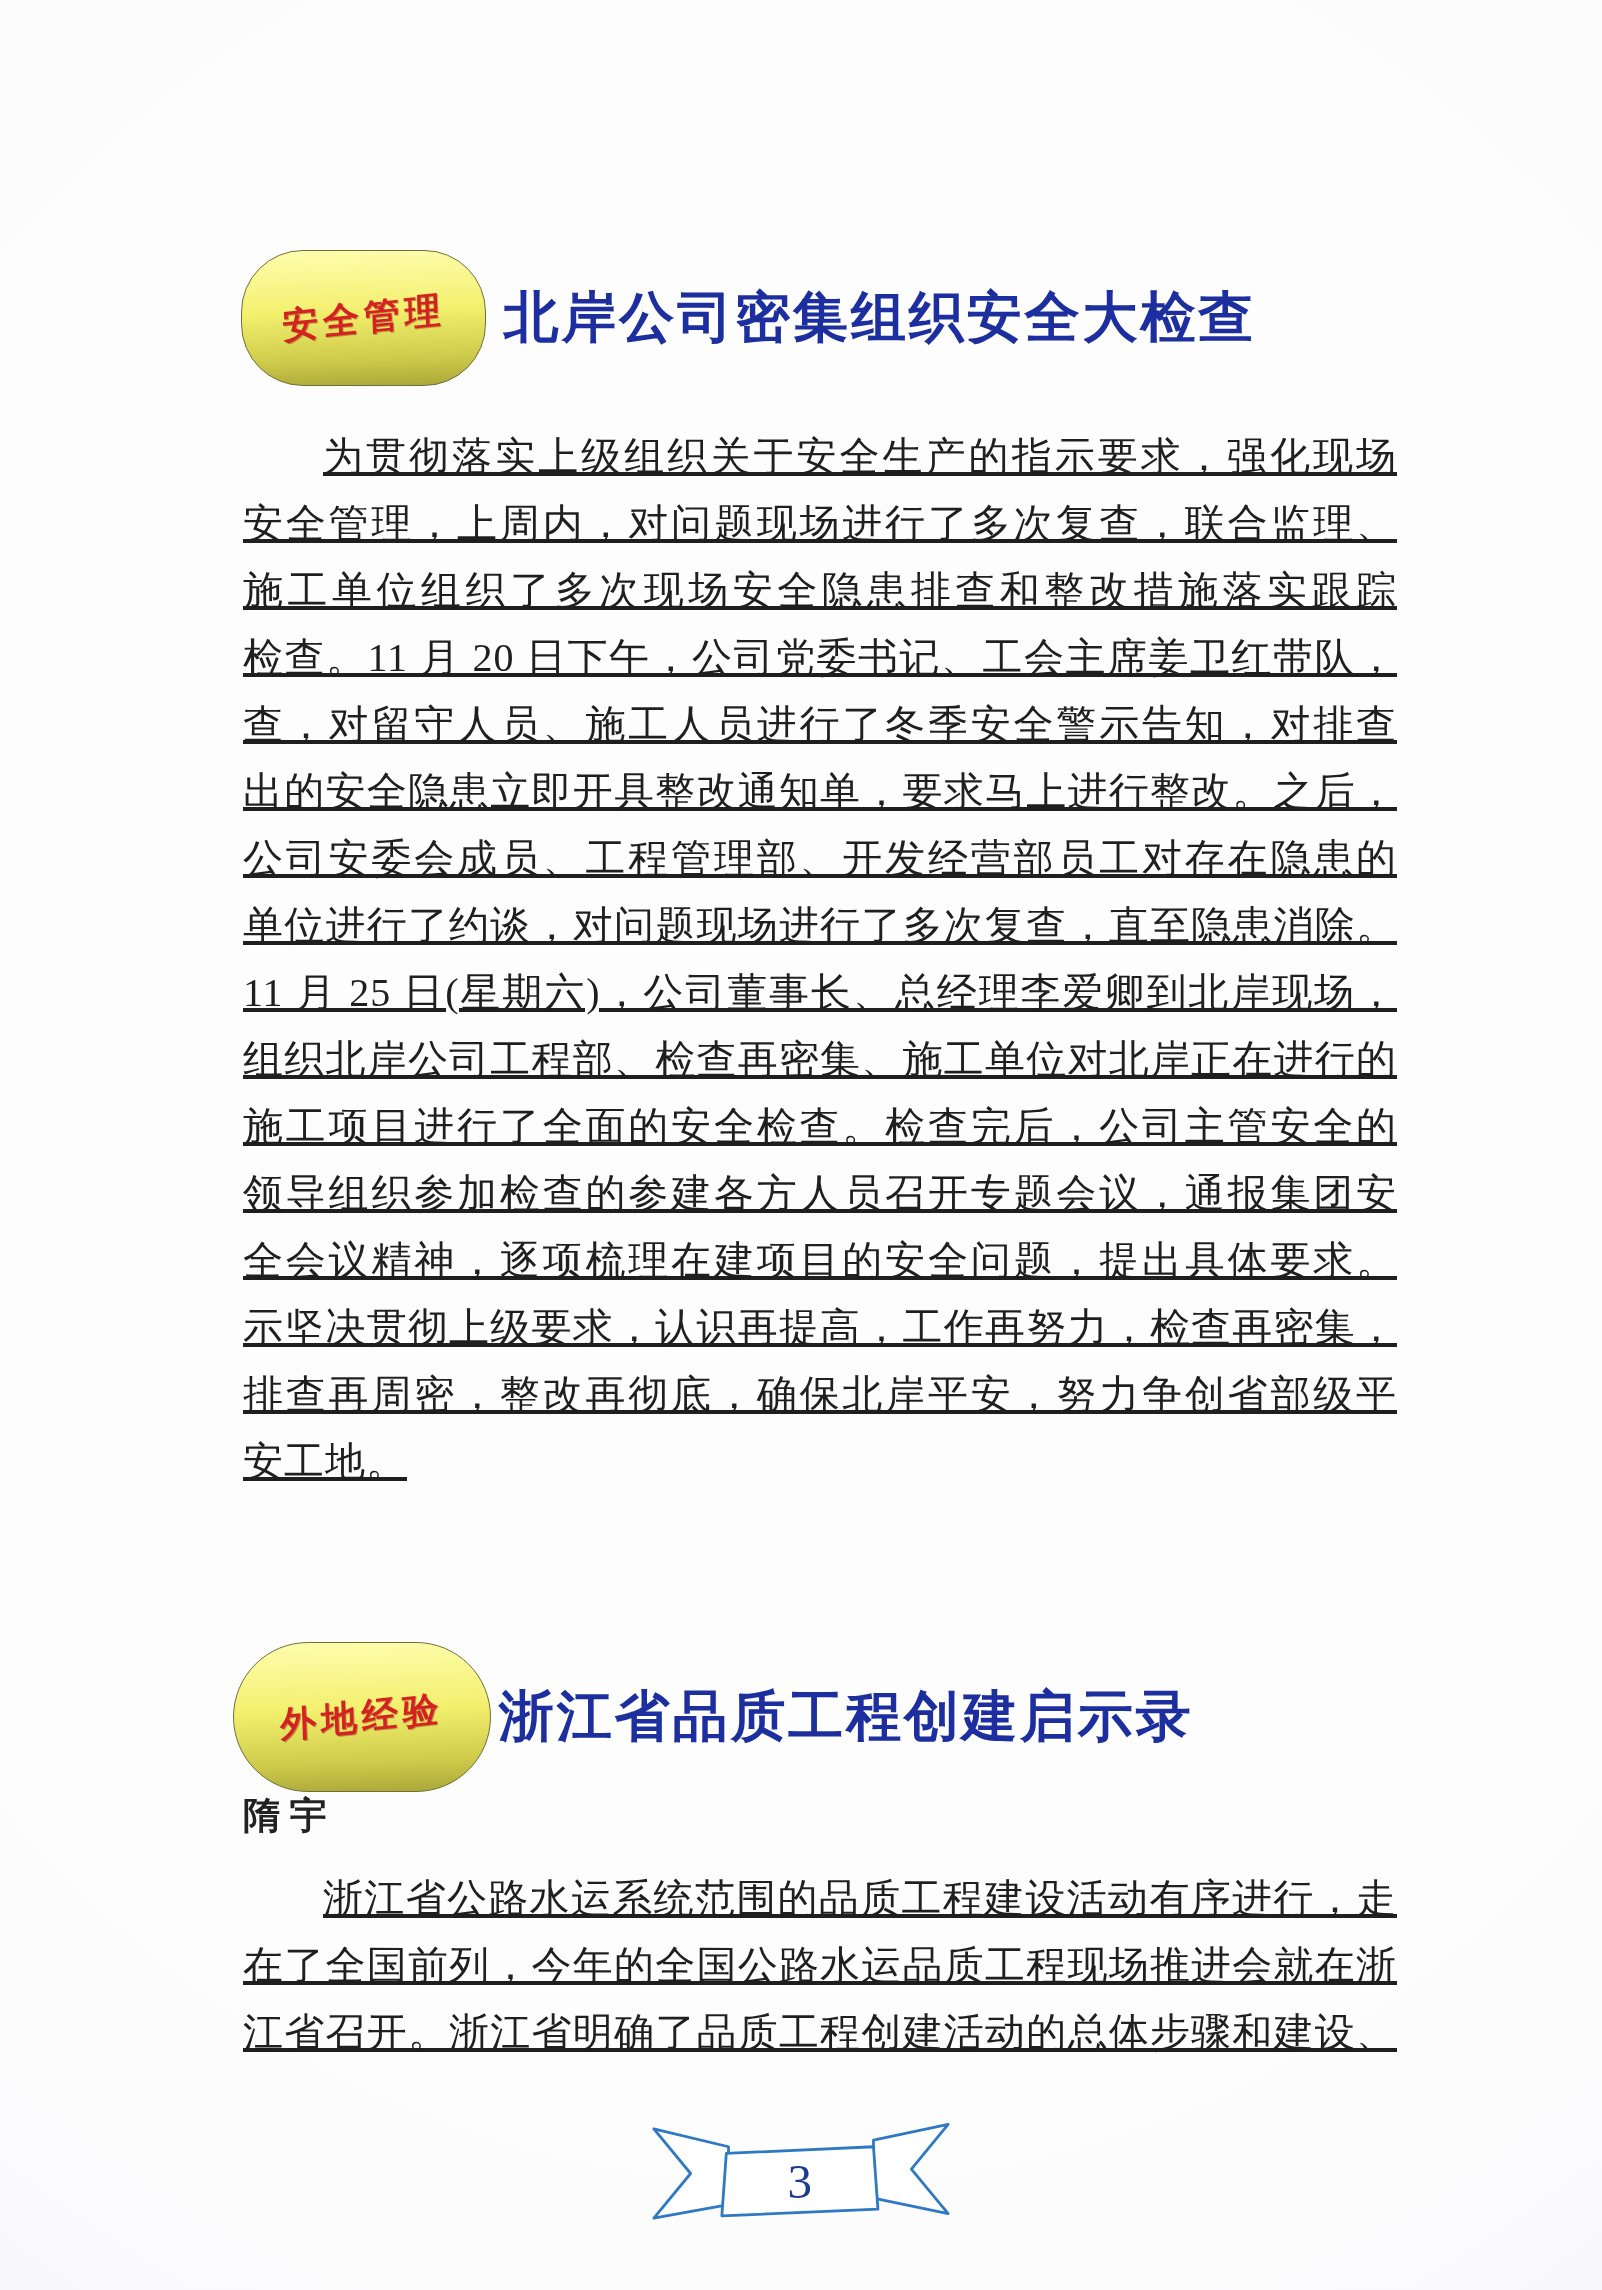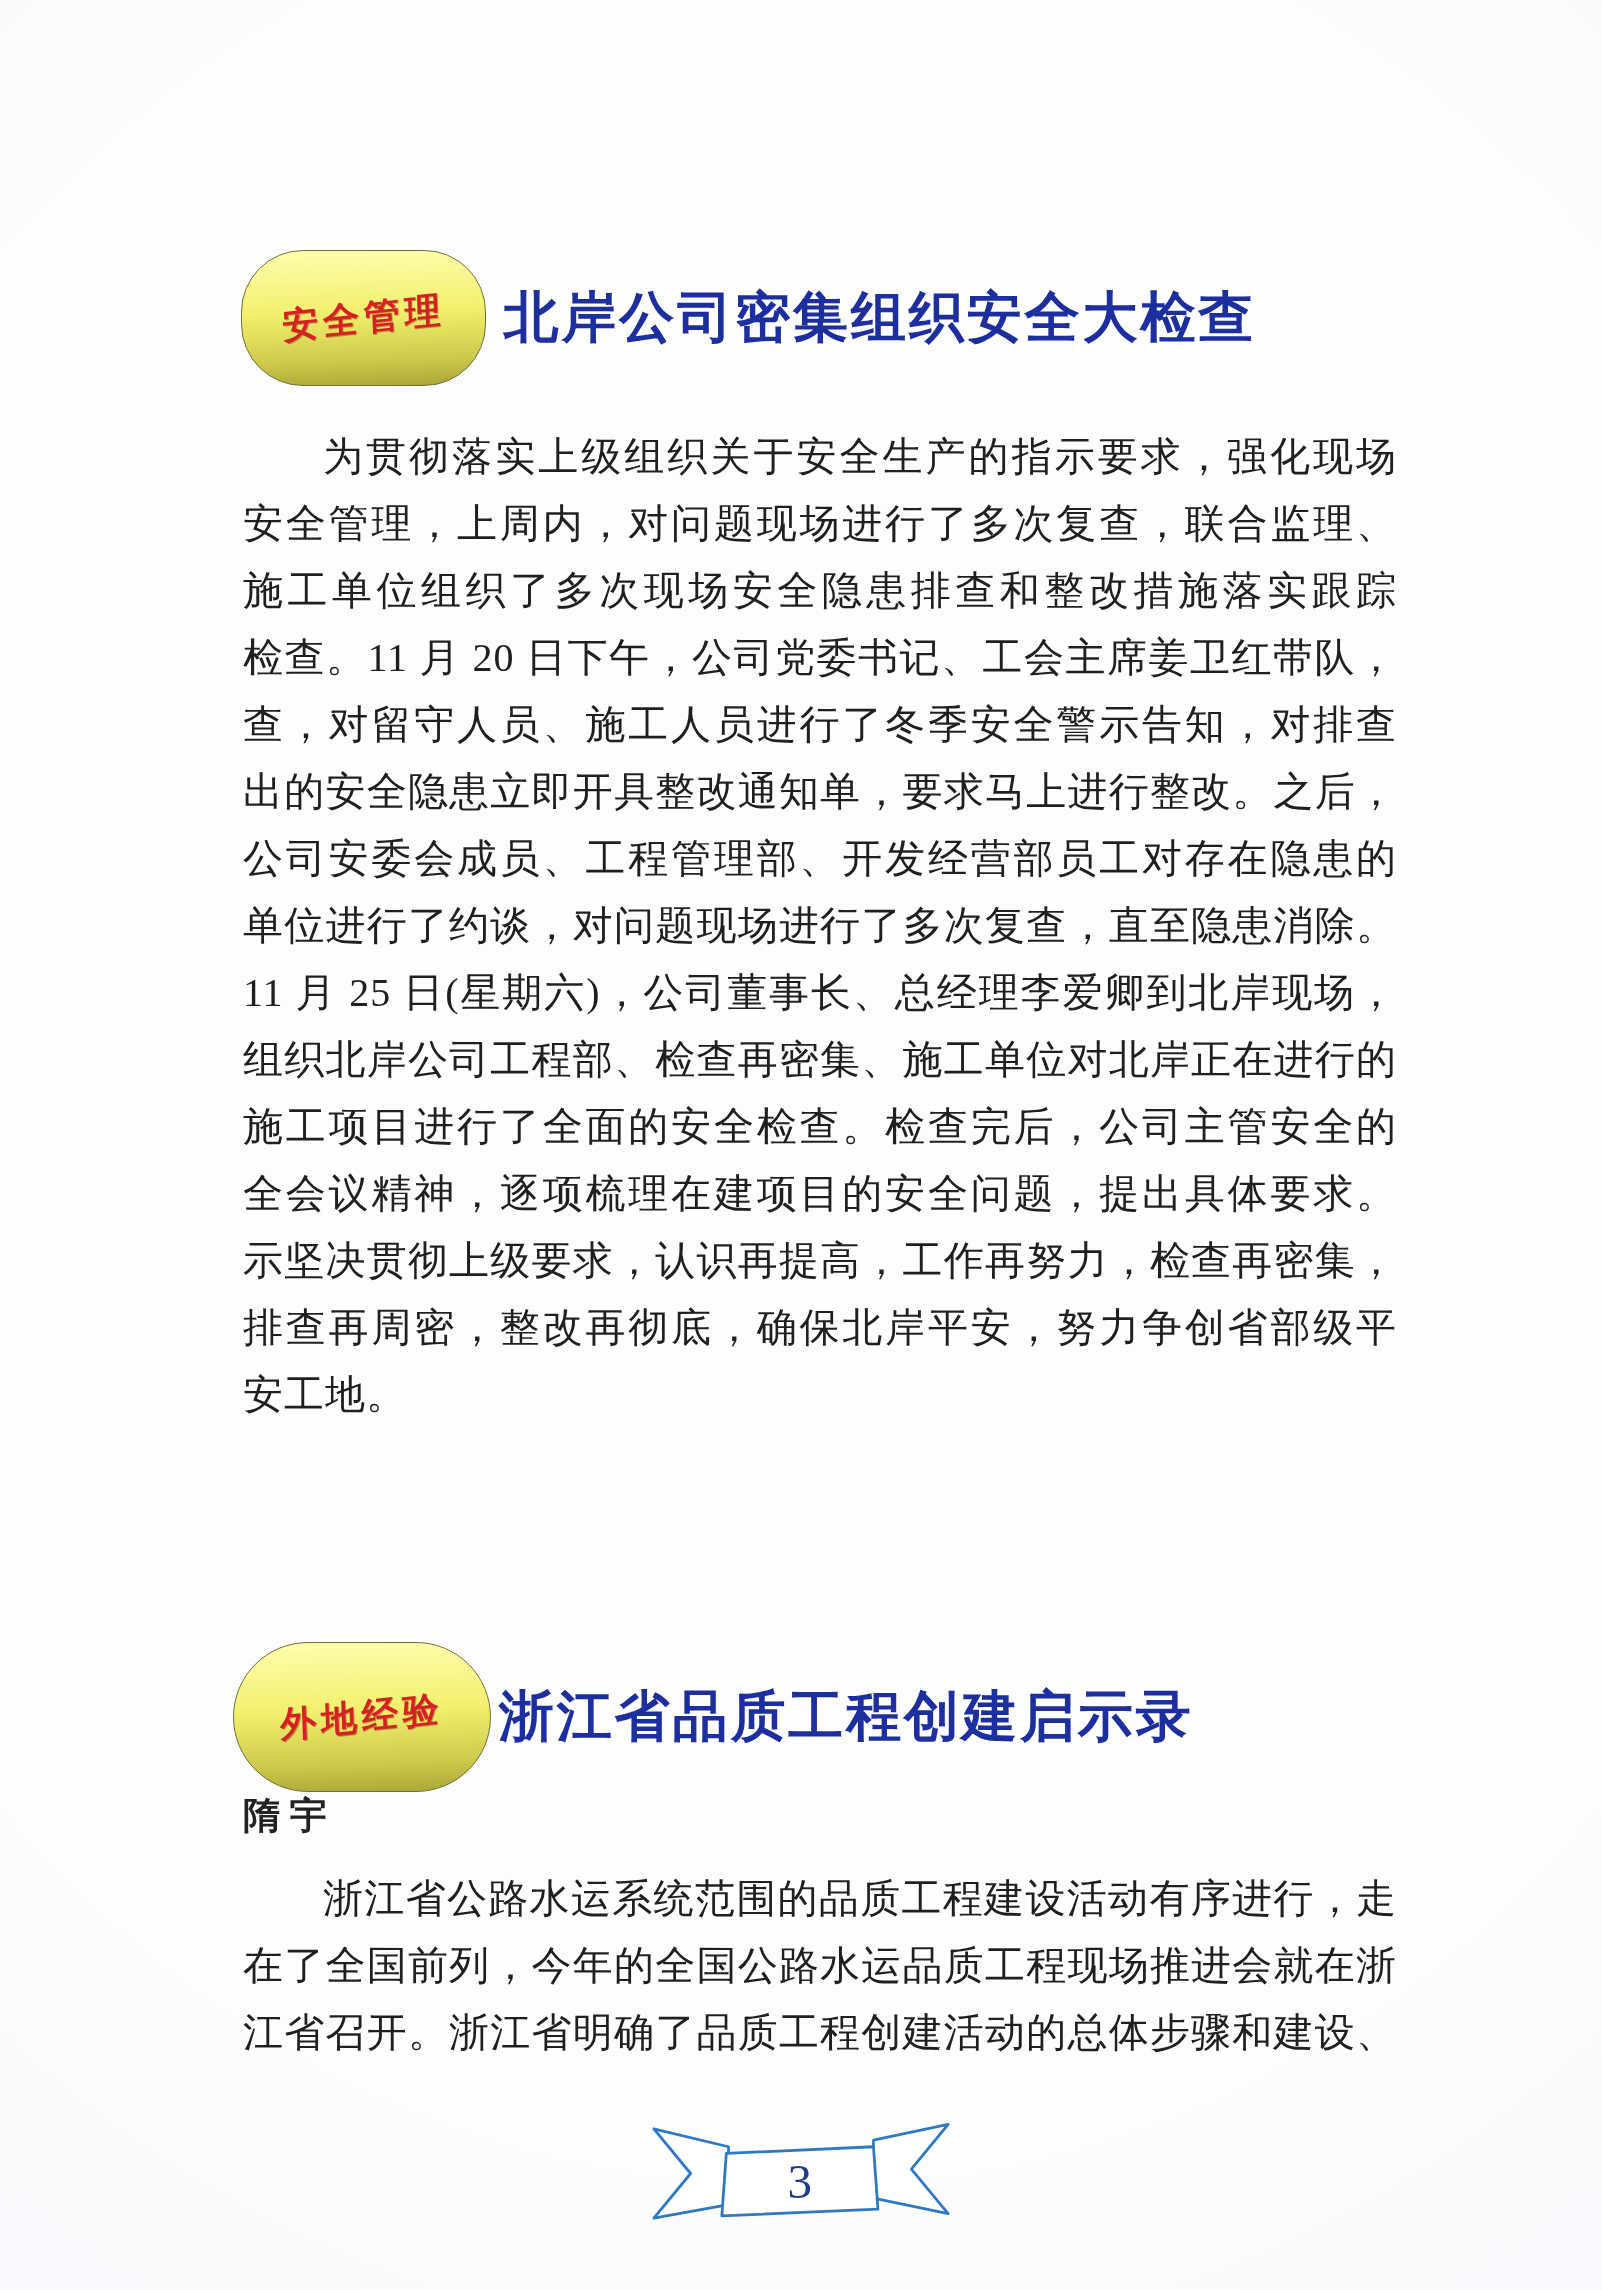--- a/index.html
+++ b/index.html
@@ -51,20 +51,21 @@
     white-space:nowrap;
   }
   
   .para{position:absolute;left:243px;right:205px;color:var(--body-text);}
   .para-1{top:423px;}
   .para-2{top:1865px;}
   .line{
     height:67px;line-height:67px;font-size:40px;
     text-align:justify;text-align-last:justify;
     letter-spacing:1px;
+    text-decoration:underline;
   }
   .line.indent{text-indent:80px;}
   .line.last{text-align-last:left;}
   
   .author{
     position:absolute;left:243px;right:205px;top:1791px;
     text-align:left;font-size:37px;font-weight:600;
     color:#222;letter-spacing:9.7px;
   }
   
@@ -92,20 +93,21 @@
     <div class="line">安全管理，上周内，对问题现场进行了多次复查，联合监理、</div>
     <div class="line">施工单位组织了多次现场安全隐患排查和整改措施落实跟踪</div>
     <div class="line">检查。11 月 20 日下午，公司党委书记、工会主席姜卫红带队，</div>
     <div class="line">查，对留守人员、施工人员进行了冬季安全警示告知，对排查</div>
     <div class="line">出的安全隐患立即开具整改通知单，要求马上进行整改。之后，</div>
     <div class="line">公司安委会成员、工程管理部、开发经营部员工对存在隐患的</div>
     <div class="line">单位进行了约谈，对问题现场进行了多次复查，直至隐患消除。</div>
     <div class="line">11 月 25 日(星期六)，公司董事长、总经理李爱卿到北岸现场，</div>
     <div class="line">组织北岸公司工程部、检查再密集、施工单位对北岸正在进行的</div>
     <div class="line">施工项目进行了全面的安全检查。检查完后，公司主管安全的</div>
+    <div class="line">领导组织参加检查的参建各方人员召开专题会议，通报集团安</div>
     <div class="line">全会议精神，逐项梳理在建项目的安全问题，提出具体要求。</div>
     <div class="line">示坚决贯彻上级要求，认识再提高，工作再努力，检查再密集，</div>
     <div class="line">排查再周密，整改再彻底，确保北岸平安，努力争创省部级平</div>
     <div class="line last">安工地。</div>
   </div>
 
   <div class="section-header header-2">
     <div class="badge badge-2">
       <span class="badge-text">外地经验</span>
     </div>

